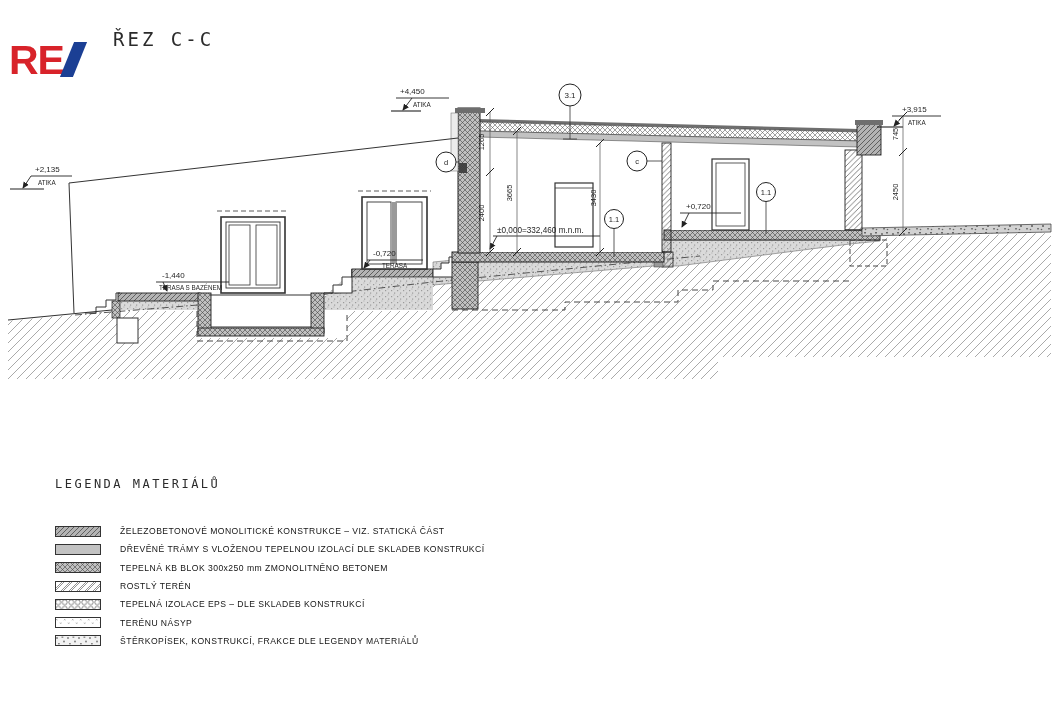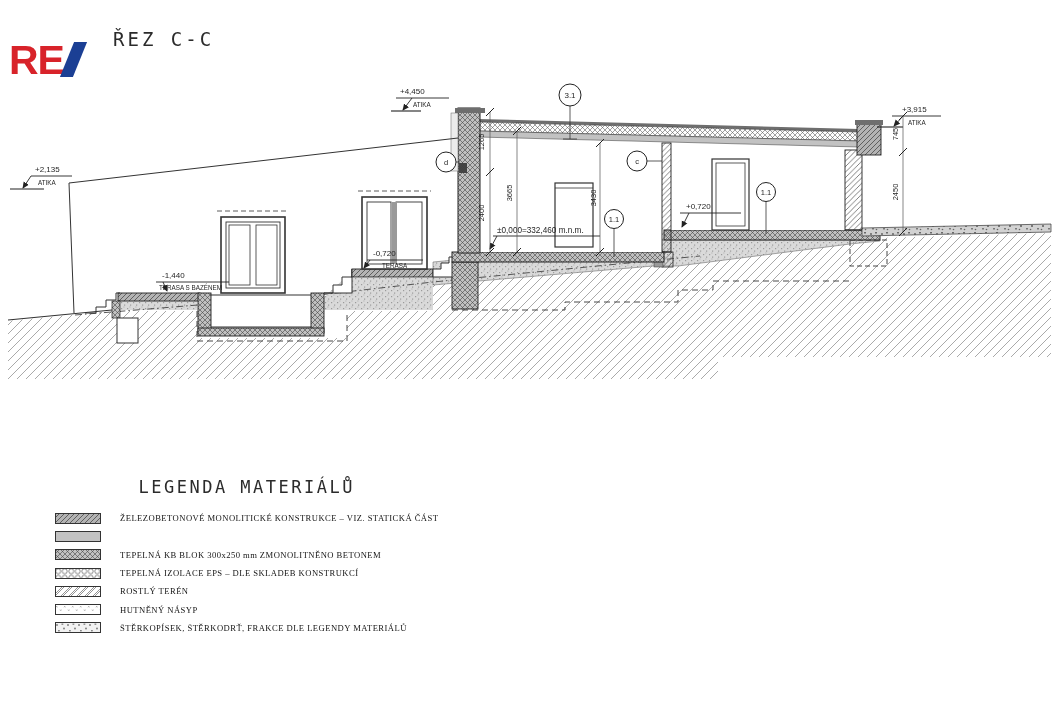--- a/index.html
+++ b/index.html
@@ -7,22 +7,22 @@
        font-family:"Liberation Sans",sans-serif;}
   .sheet-title{position:absolute;left:113px;top:12px;font-family:"DejaVu Sans Mono",monospace;
        font-size:19px;letter-spacing:3px;color:#2b2b2b;white-space:nowrap;margin-top:16px;}
   .logo{position:absolute;left:9px;top:40px;display:flex;align-items:center;height:40px;}
   .logo .txt{font-size:41px;font-weight:800;color:#d8232a;letter-spacing:-1px;line-height:40px;}
   .logo .slash{display:inline-block;width:13px;height:35px;background:#1b3f94;
        transform:skewX(-22deg);margin:0 3px 2px 3px;}
   .drawing{position:absolute;left:0;top:0;}
   .drawing text{font-family:"Liberation Sans",sans-serif;fill:#1f1f1f;}
   .legend{position:absolute;left:55px;top:477px;}
-  .legend-title{font-family:"DejaVu Sans Mono",monospace;font-size:17px;letter-spacing:2.5px;color:#2b2b2b;text-align:center;}
-  .legend-items{margin-top:12px;font-family:Liberation Serif, serif;}
+  .legend-title{font-family:"DejaVu Sans Mono",monospace;font-size:12px;letter-spacing:2.5px;color:#2b2b2b;}
+  .legend-items{margin-top:31px;}
   .legend-row{display:flex;align-items:center;height:18.3px;}
   .legend-row svg{flex:0 0 auto;}
   .legend-label{margin-left:19px;font-size:8.6px;letter-spacing:0.45px;color:#141414;white-space:nowrap;}
 </style>
 </head>
 <body>
 
 <div class="sheet-title">ŘEZ C-C</div>
 
 <div class="logo">
@@ -294,46 +294,47 @@
     <div class="legend-row">
       <svg width="46" height="11">
           <rect x="0.5" y="0.5" width="45" height="10" fill="url(#pZB)" stroke="#333"></rect>
         </svg>
       <span class="legend-label">ŽELEZOBETONOVÉ MONOLITICKÉ KONSTRUKCE – VIZ. STATICKÁ ČÁST</span>
     </div>
     <div class="legend-row">
       <svg width="46" height="11">
           <rect x="0.5" y="0.5" width="45" height="10" fill="#c2c2c2" stroke="#333"></rect>
         </svg>
+      <span class="legend-label">DŘEVĚNÉ TRÁMY S VLOŽENOU TEPELNOU IZOLACÍ DLE SKLADEB KONSTRUKCÍ</span>
     </div>
     <div class="legend-row">
       <svg width="46" height="11">
           <rect x="0.5" y="0.5" width="45" height="10" fill="url(#pKB)" stroke="#333"></rect>
         </svg>
       <span class="legend-label">TEPELNÁ KB BLOK 300x250 mm ZMONOLITNĚNO BETONEM</span>
     </div>
     <div class="legend-row">
       <svg width="46" height="11">
+          <rect x="0.5" y="0.5" width="45" height="10" fill="url(#pSoilPair)" stroke="#333"></rect>
+        </svg>
+      <span class="legend-label">ROSTLÝ TERÉN</span>
+    </div>
+    <div class="legend-row">
+      <svg width="46" height="11">
           <rect x="0.5" y="0.5" width="45" height="10" fill="url(#pEPS)" stroke="#333"></rect>
         </svg>
       <span class="legend-label">TEPELNÁ IZOLACE EPS – DLE SKLADEB KONSTRUKCÍ</span>
     </div>
     <div class="legend-row">
       <svg width="46" height="11">
-          <rect x="0.5" y="0.5" width="45" height="10" fill="url(#pSoilPair)" stroke="#333"></rect>
-        </svg>
-      <span class="legend-label">ROSTLÝ TERÉN</span>
-    </div>
-    <div class="legend-row">
-      <svg width="46" height="11">
           <rect x="0.5" y="0.5" width="45" height="10" fill="url(#pNasypW)" stroke="#333"></rect>
         </svg>
-      <span class="legend-label">HUTNĚNÝ NÁSYP</span>
+      <span class="legend-label">TERÉNU NÁSYP</span>
     </div>
     <div class="legend-row">
       <svg width="46" height="11">
           <rect x="0.5" y="0.5" width="45" height="10" fill="url(#pGravelW)" stroke="#333"></rect>
         </svg>
-      <span class="legend-label">ŠTĚRKOPÍSEK, ŠTĚRKODRŤ, FRAKCE DLE LEGENDY MATERIÁLŮ</span>
+      <span class="legend-label">ŠTĚRKOPÍSEK, KONSTRUKCÍ, FRAKCE DLE LEGENDY MATERIÁLŮ</span>
     </div>
 
   </div>
 </div>
 
 </body></html>

